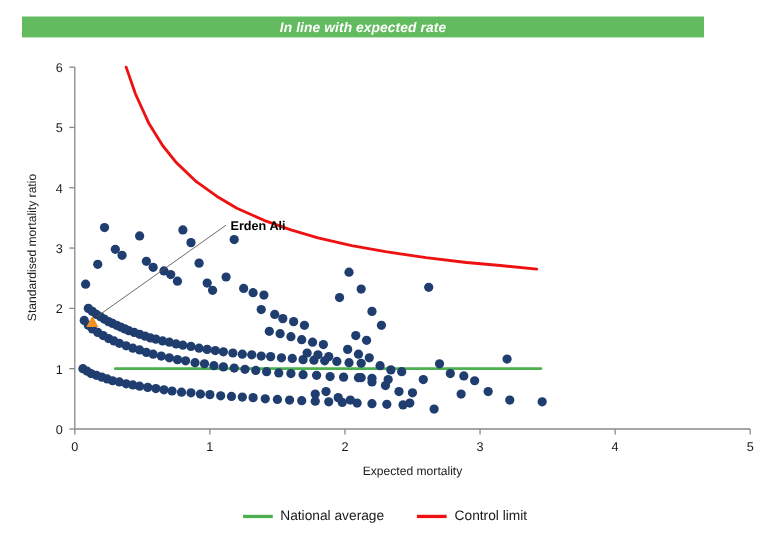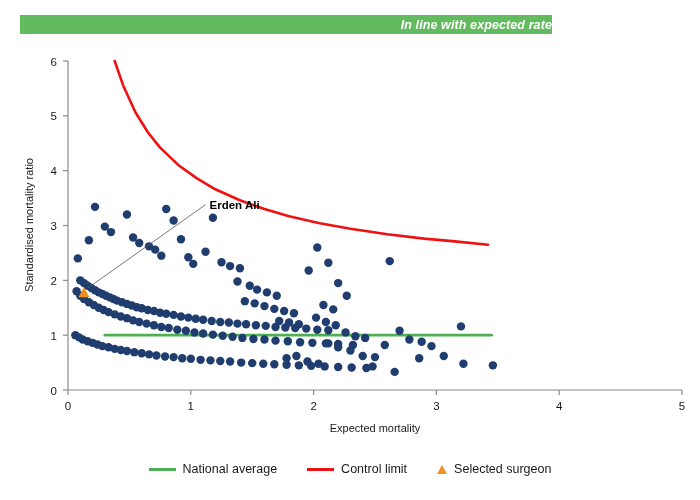--- a/index.html
+++ b/index.html
@@ -2,24 +2,24 @@
 <html><head>
 <meta charset="utf-8">
 <style>
   html,body{margin:0;padding:0;}
   body{
     width:700px;height:500px;background:#ffffff;
     font-family:"Liberation Sans", sans-serif;
     overflow:hidden;position:relative;
   }
   #banner{
-    position:absolute;left:20px;top:15px;width:532px;height:19px;
+    position:absolute;left:20px;top:15px;width:620px;height:19px;
     background:#62bb5f;color:#ffffff;
     font-style:italic;font-weight:bold;font-size:12.5px;
-    display:flex;align-items:center;justify-content:flex-end;
+    display:flex;align-items:center;justify-content:center;
     letter-spacing:.1px;
   }
   #plot{position:absolute;left:0;top:0;width:700px;height:500px;}
   .axis-line{stroke:#8a8a8a;stroke-width:1.2;}
   .tick{stroke:#8a8a8a;stroke-width:1.2;}
   .ticklabel{font-family:"Liberation Sans",sans-serif;font-size:11.5px;fill:#1a1a1a;}
   .axistitle{font-family:"Liberation Sans",sans-serif;font-size:11px;fill:#1a1a1a;}
   .pointlabel{font-family:"Liberation Sans",sans-serif;font-size:11.5px;font-weight:bold;fill:#000000;}
   #legend{
     position:absolute;left:0;top:458px;width:700px;height:22px;
@@ -260,17 +260,13 @@
 
 <div id="legend">
     <div class="leg-item">
       <span class="leg-line" style="background: rgb(76, 175, 80);"></span>
       <span>National average</span>
     </div>
     <div class="leg-item">
       <span class="leg-line" style="background: rgb(238, 17, 17);"></span>
       <span>Control limit</span>
     </div>
-    <div class="leg-item">
-      <span class="leg-tri" style="border-bottom: 9px solid rgb(240, 144, 30);"></span>
-      <span>Selected surgeon</span>
-    </div>
   </div>
 
 </body></html>

